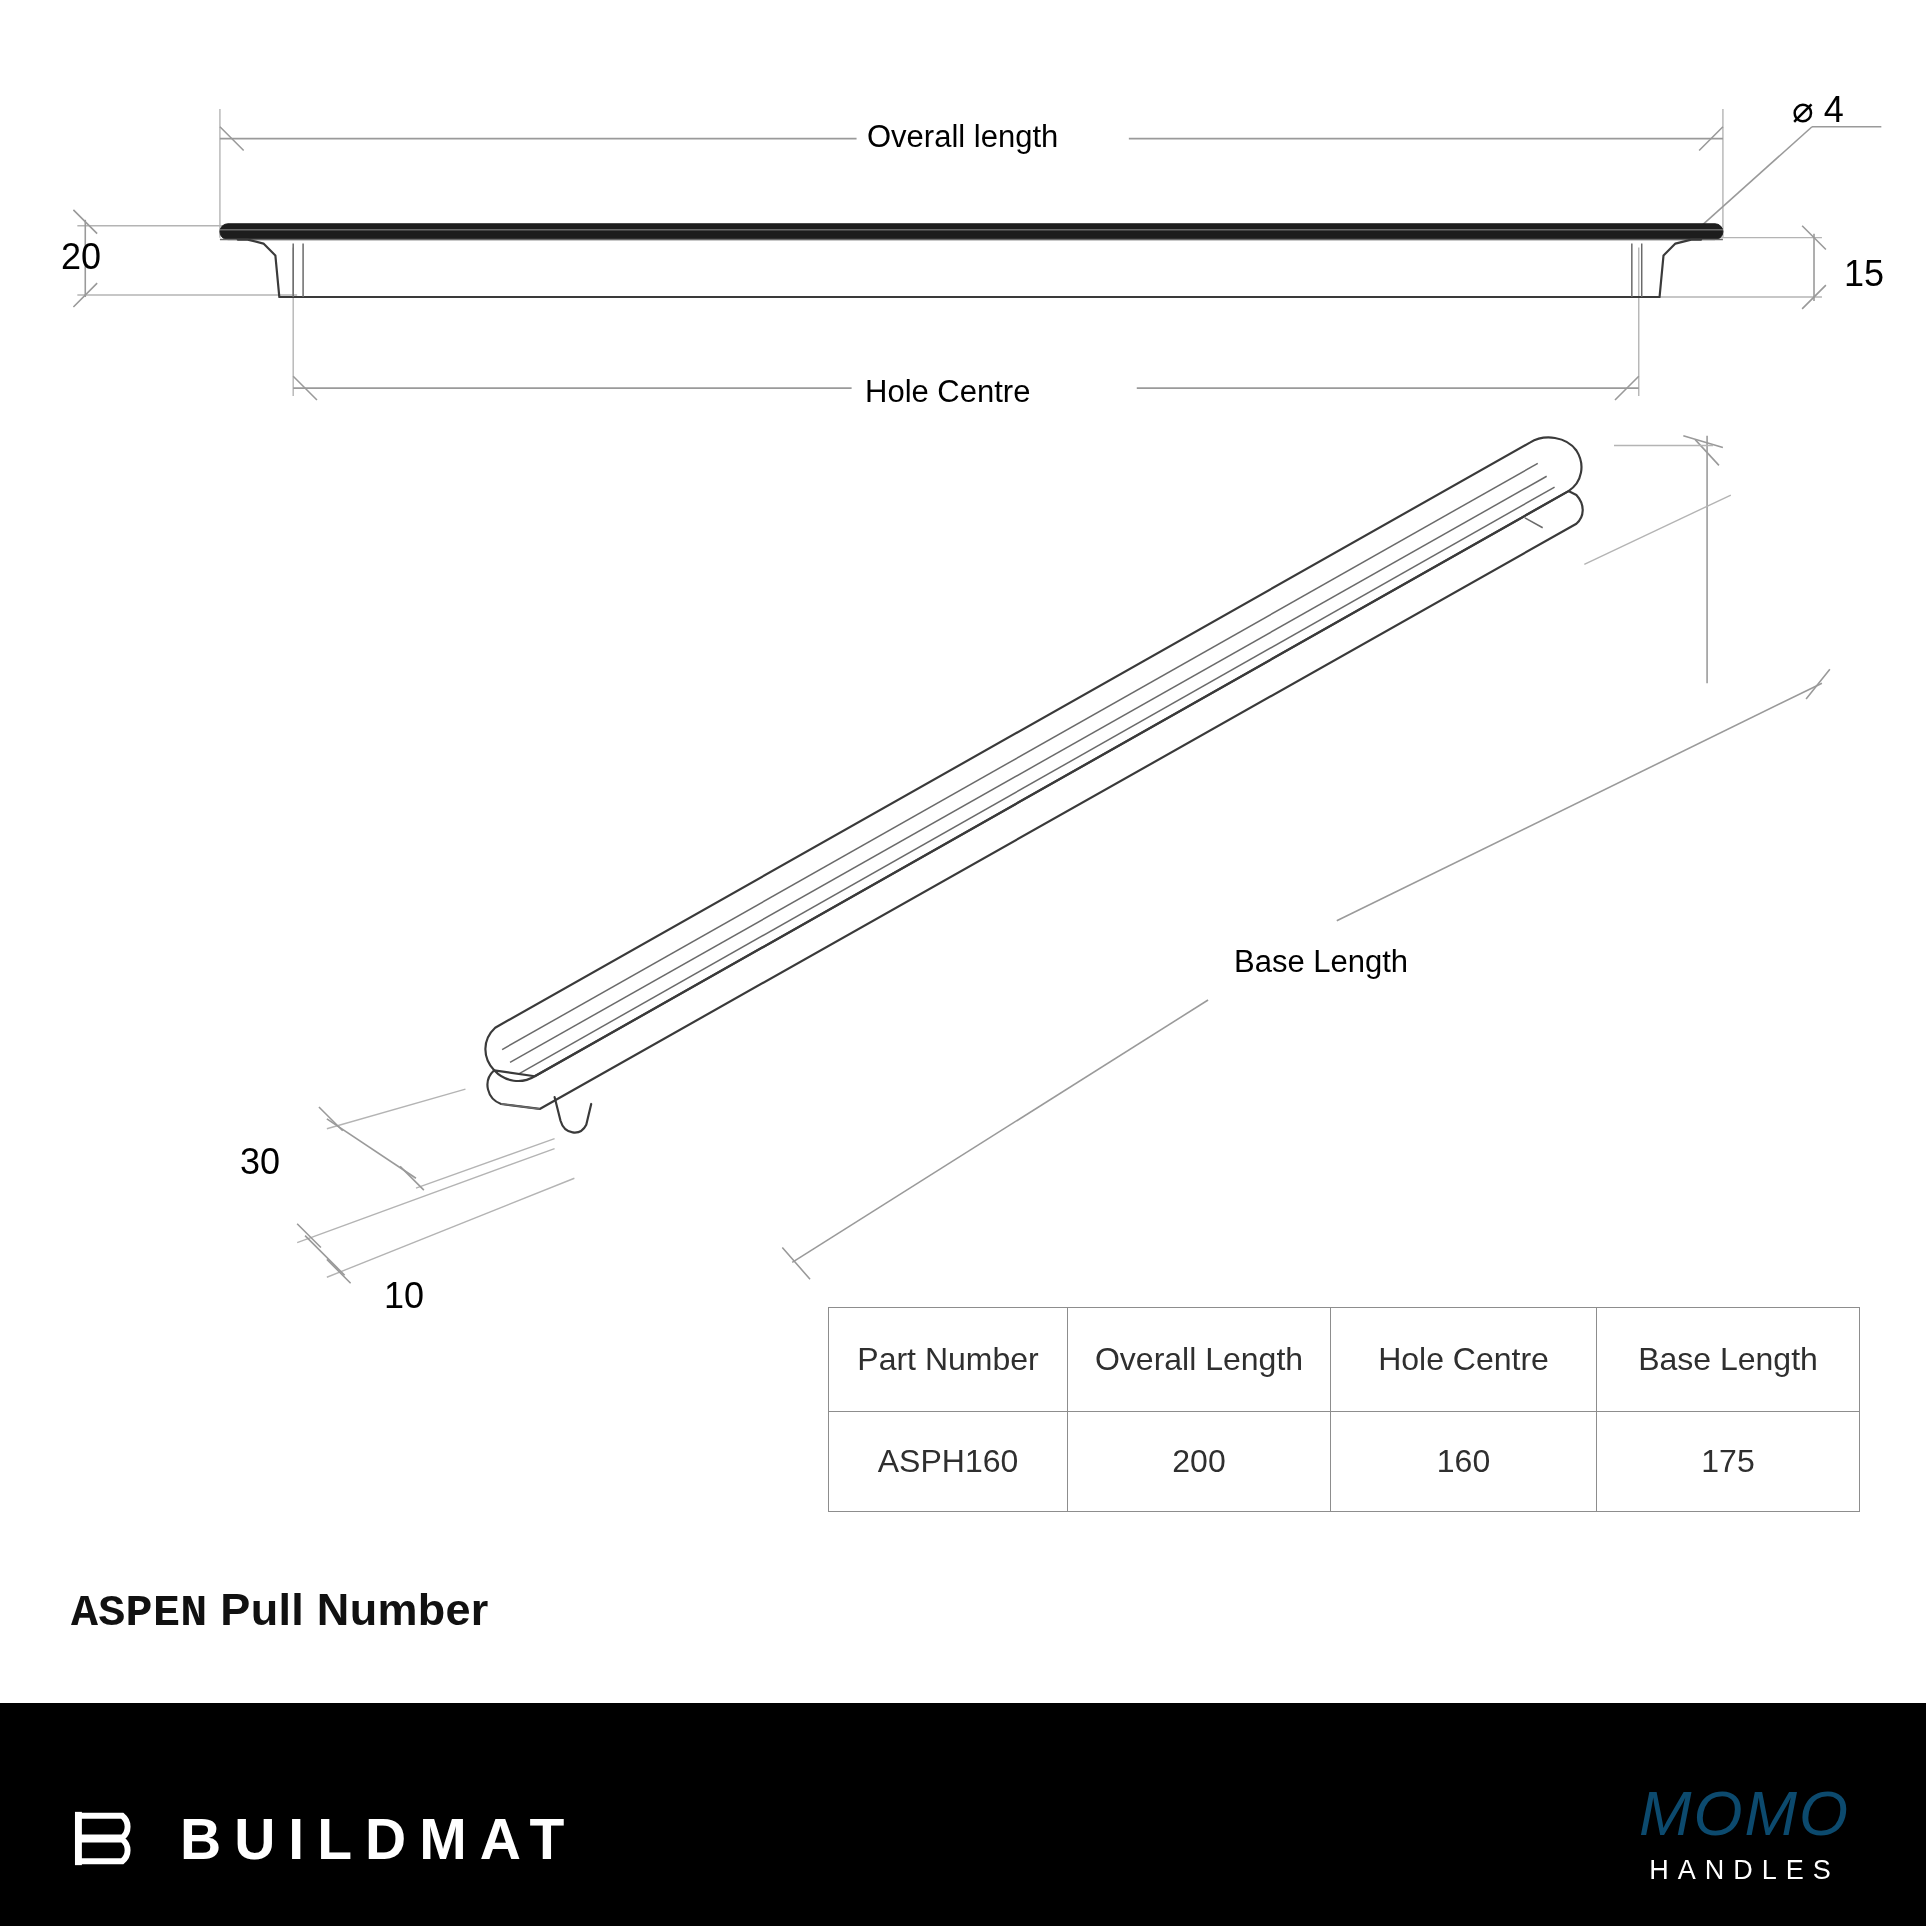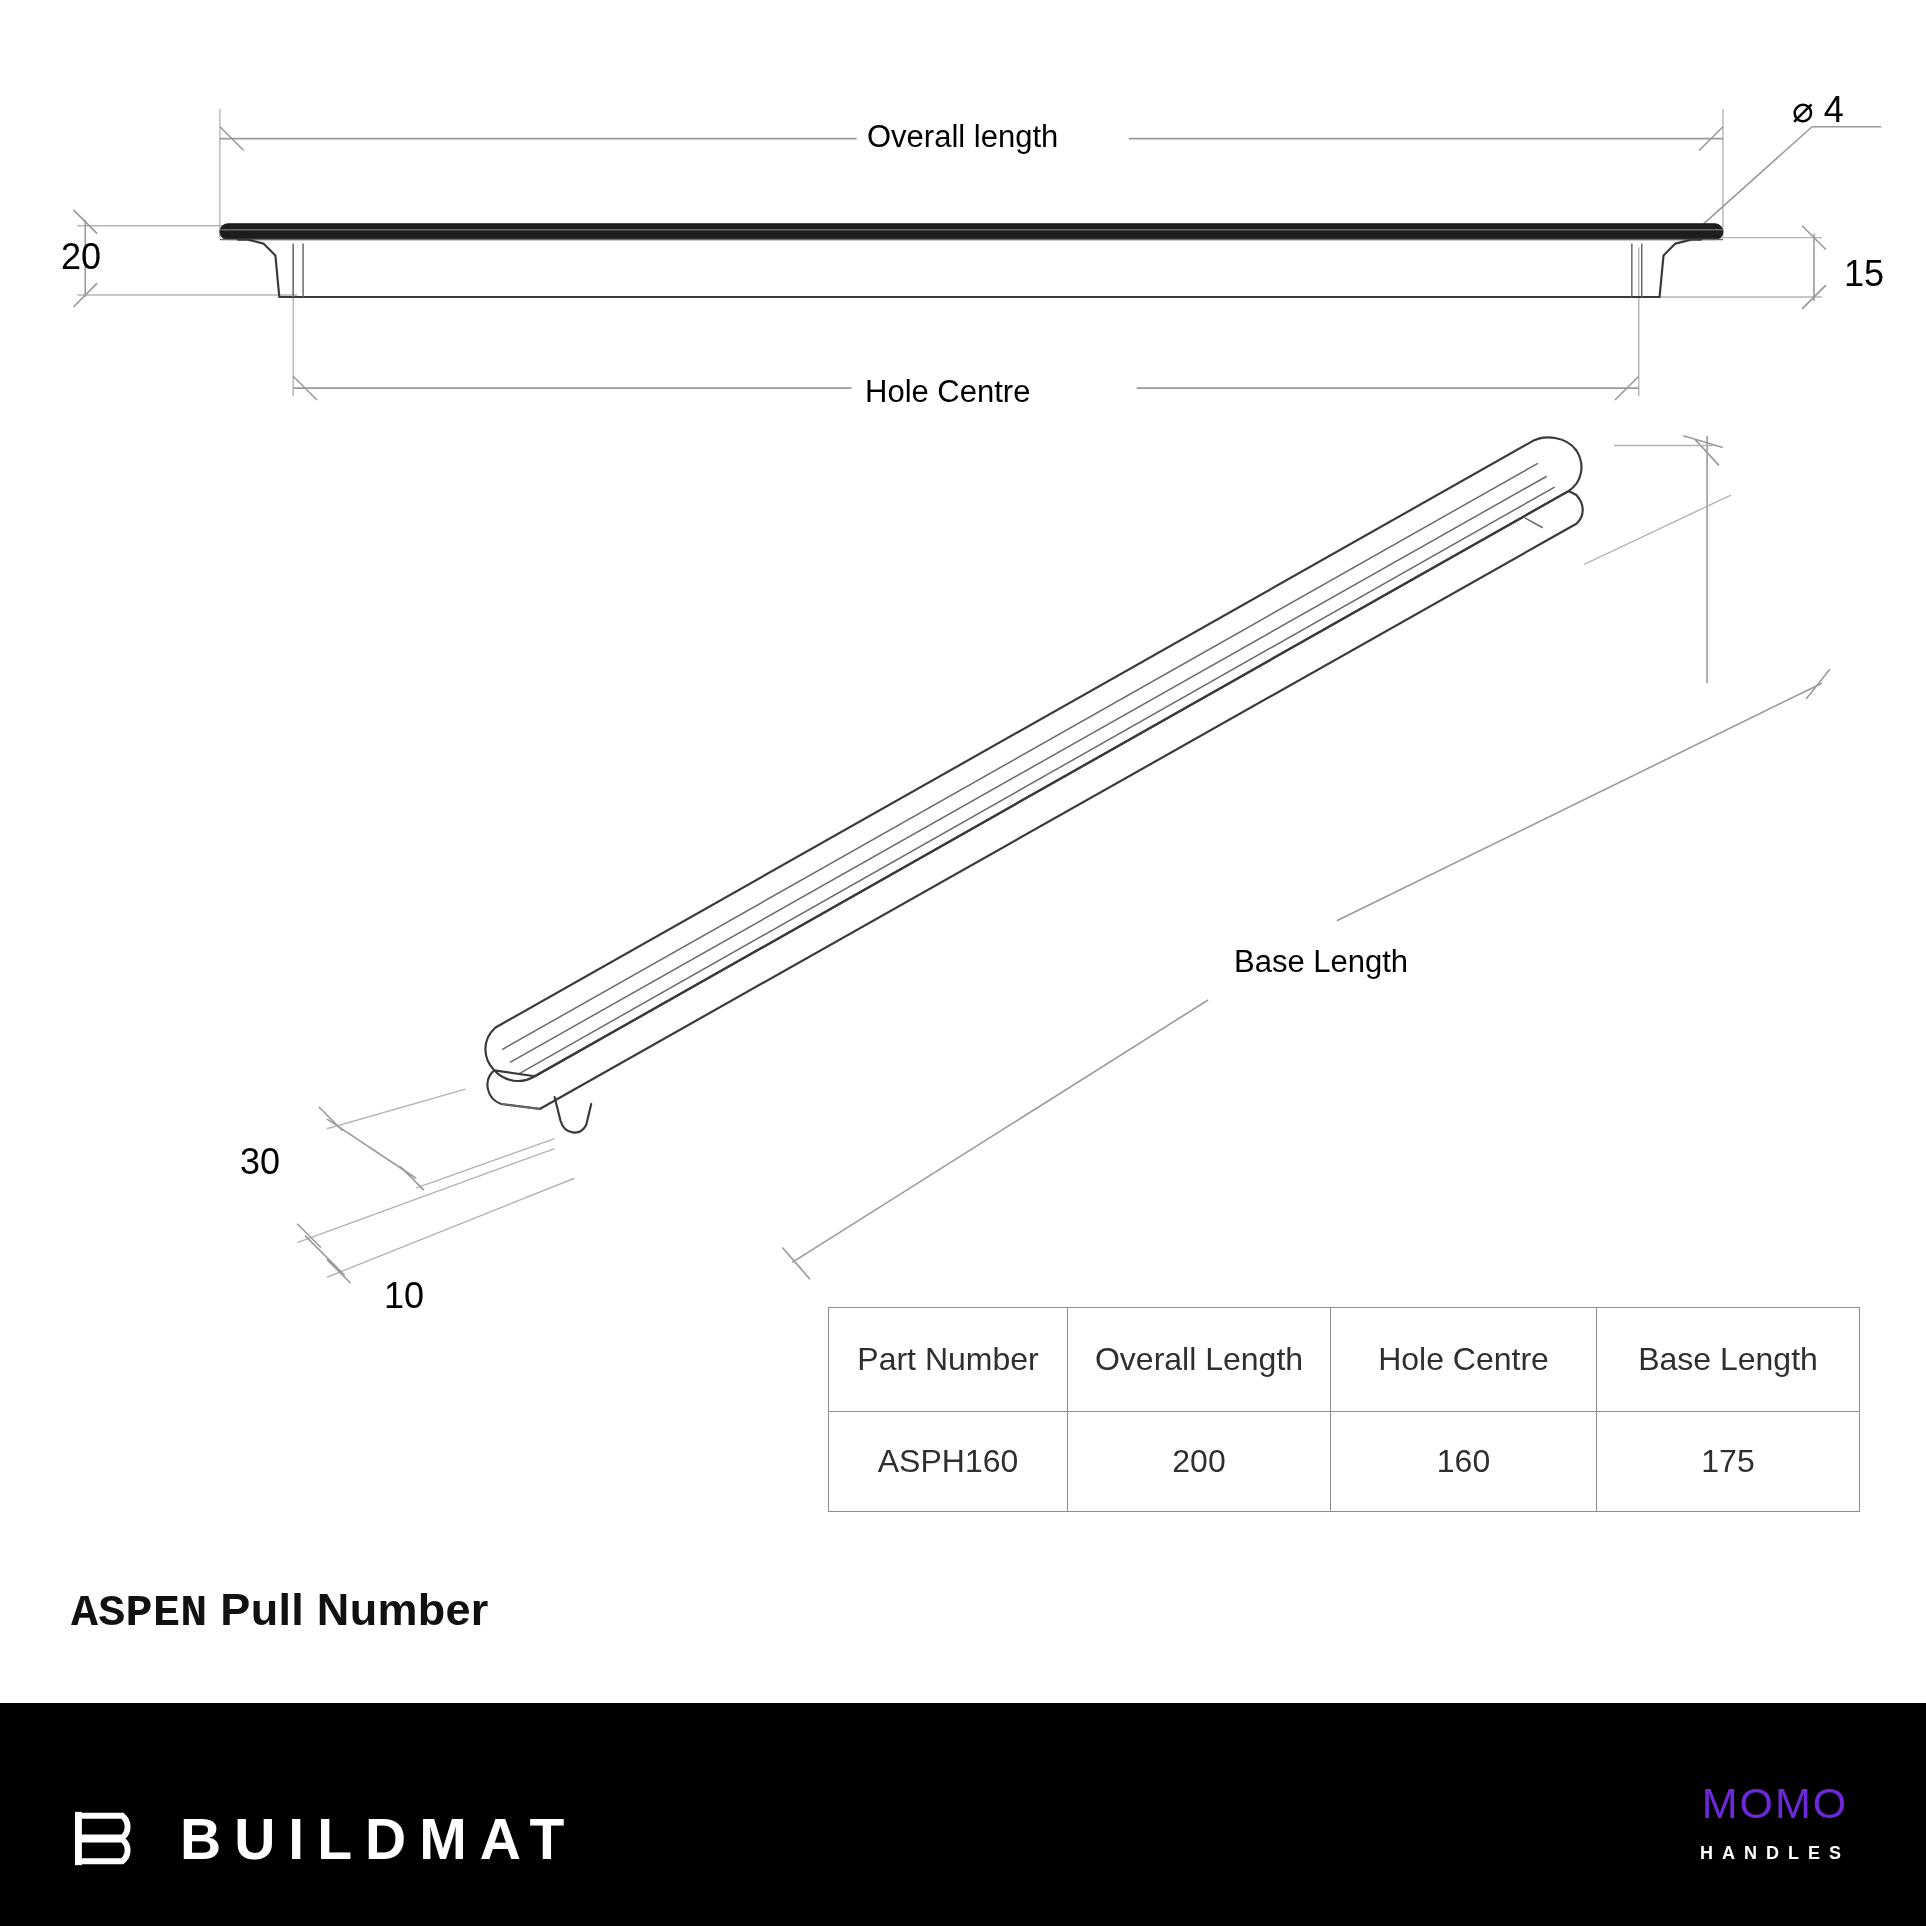--- a/index.html
+++ b/index.html
@@ -23,22 +23,22 @@
   table.spec th{height:103px;}
   .c0{width:238px;}
   .c1{width:262px;}
   .c2{width:265px;}
   .c3{width:262px;}
 
   .footer{position:absolute;left:0;top:1703px;width:1927px;height:224px;background:#000;}
   .buildmat{position:absolute;left:71px;top:1802px;display:flex;align-items:center;gap:32px;}
   .bm-text{color:#fff;font-size:57px;font-weight:bold;letter-spacing:13px;font-family:"Liberation Sans",sans-serif;}
   .momo{position:absolute;right:77px;top:1782px;text-align:center;}
-  .momo-text{color:#6d28d9;font-size:43px;letter-spacing:2px;font-family:"Liberation Sans",sans-serif;line-height:1;}
-  .momo-sub{color:#fff;font-size:18px;letter-spacing:9px;font-weight:bold;margin-top:18px;font-family:"Liberation Sans",sans-serif;}
+  .momo-text{color:#0c4a6e;font-size:63px;letter-spacing:2px;font-family:"Liberation Sans",sans-serif;line-height:1;font-style:italic;}
+  .momo-sub{color:#fff;font-size:27px;letter-spacing:9px;font-weight:normal;margin-top:10px;font-family:"Liberation Sans",sans-serif;}
 </style>
 </head>
 <body>
 
 <div class="sheet">
 
   <svg class="draw" viewBox="0 0 1946 1720">
 
     <line class="thinline" x1="222" y1="110" x2="222" y2="240"></line>
     <line class="thinline" x1="1740" y1="110" x2="1740" y2="240"></line>

